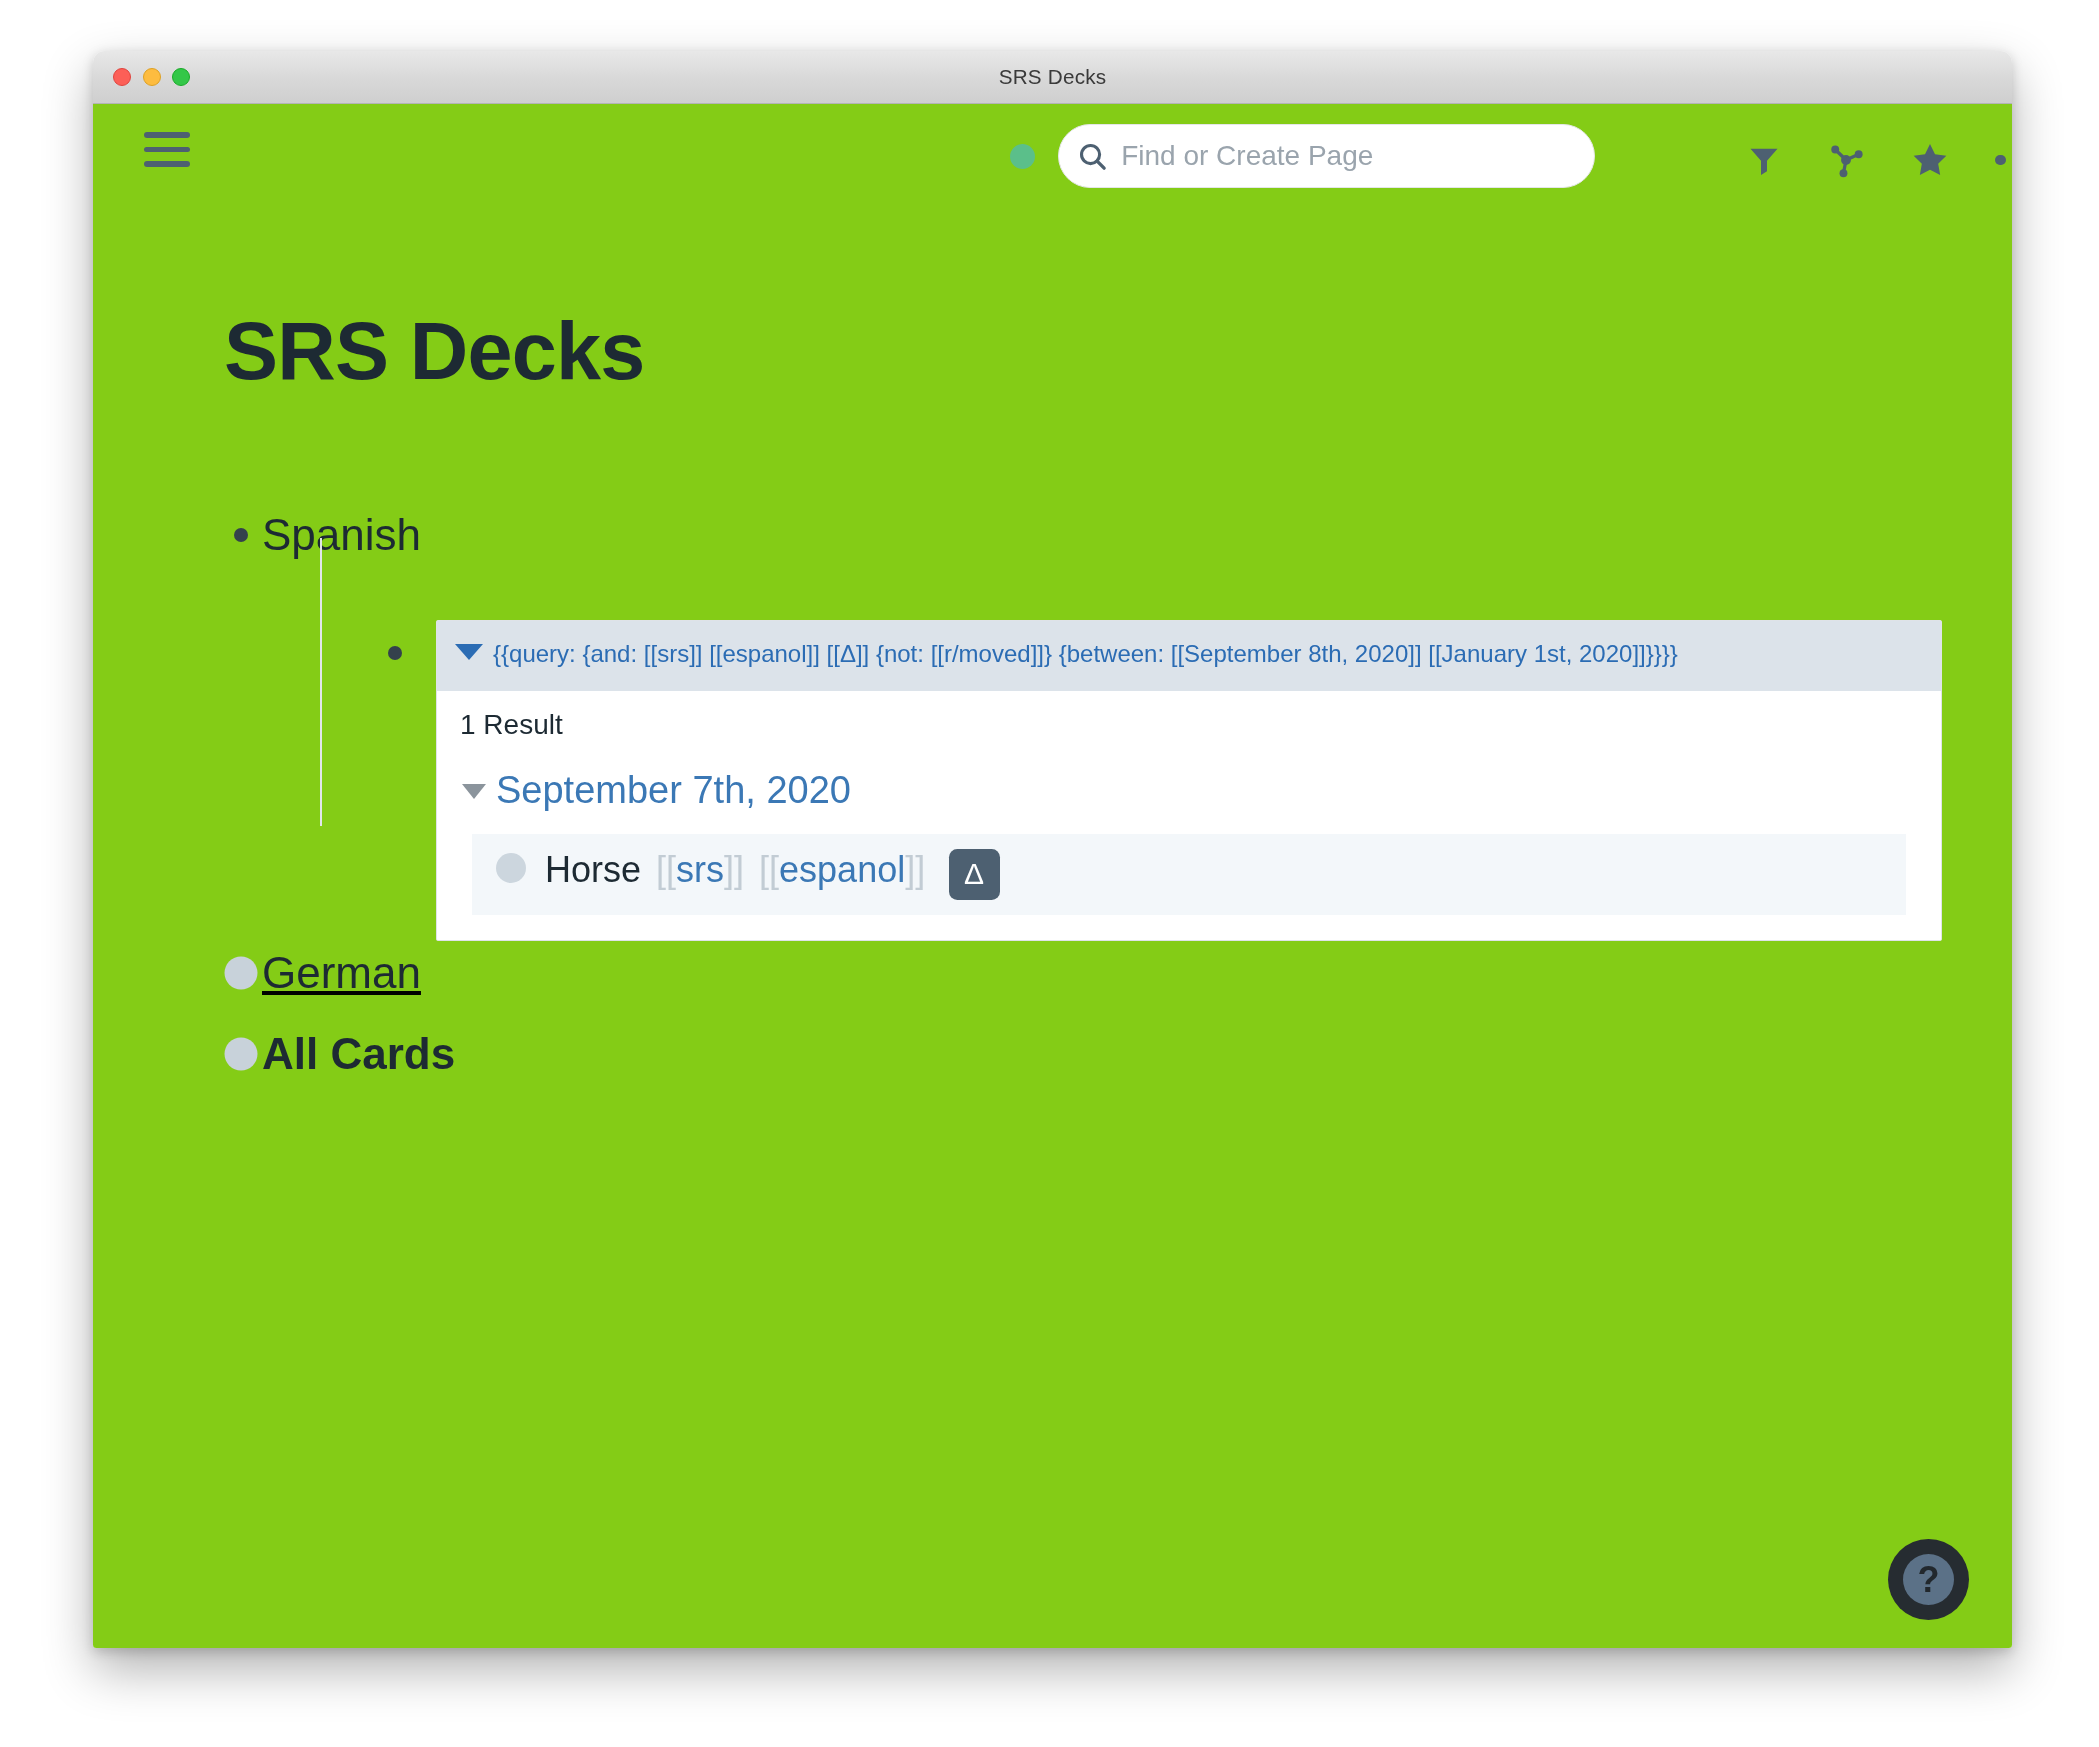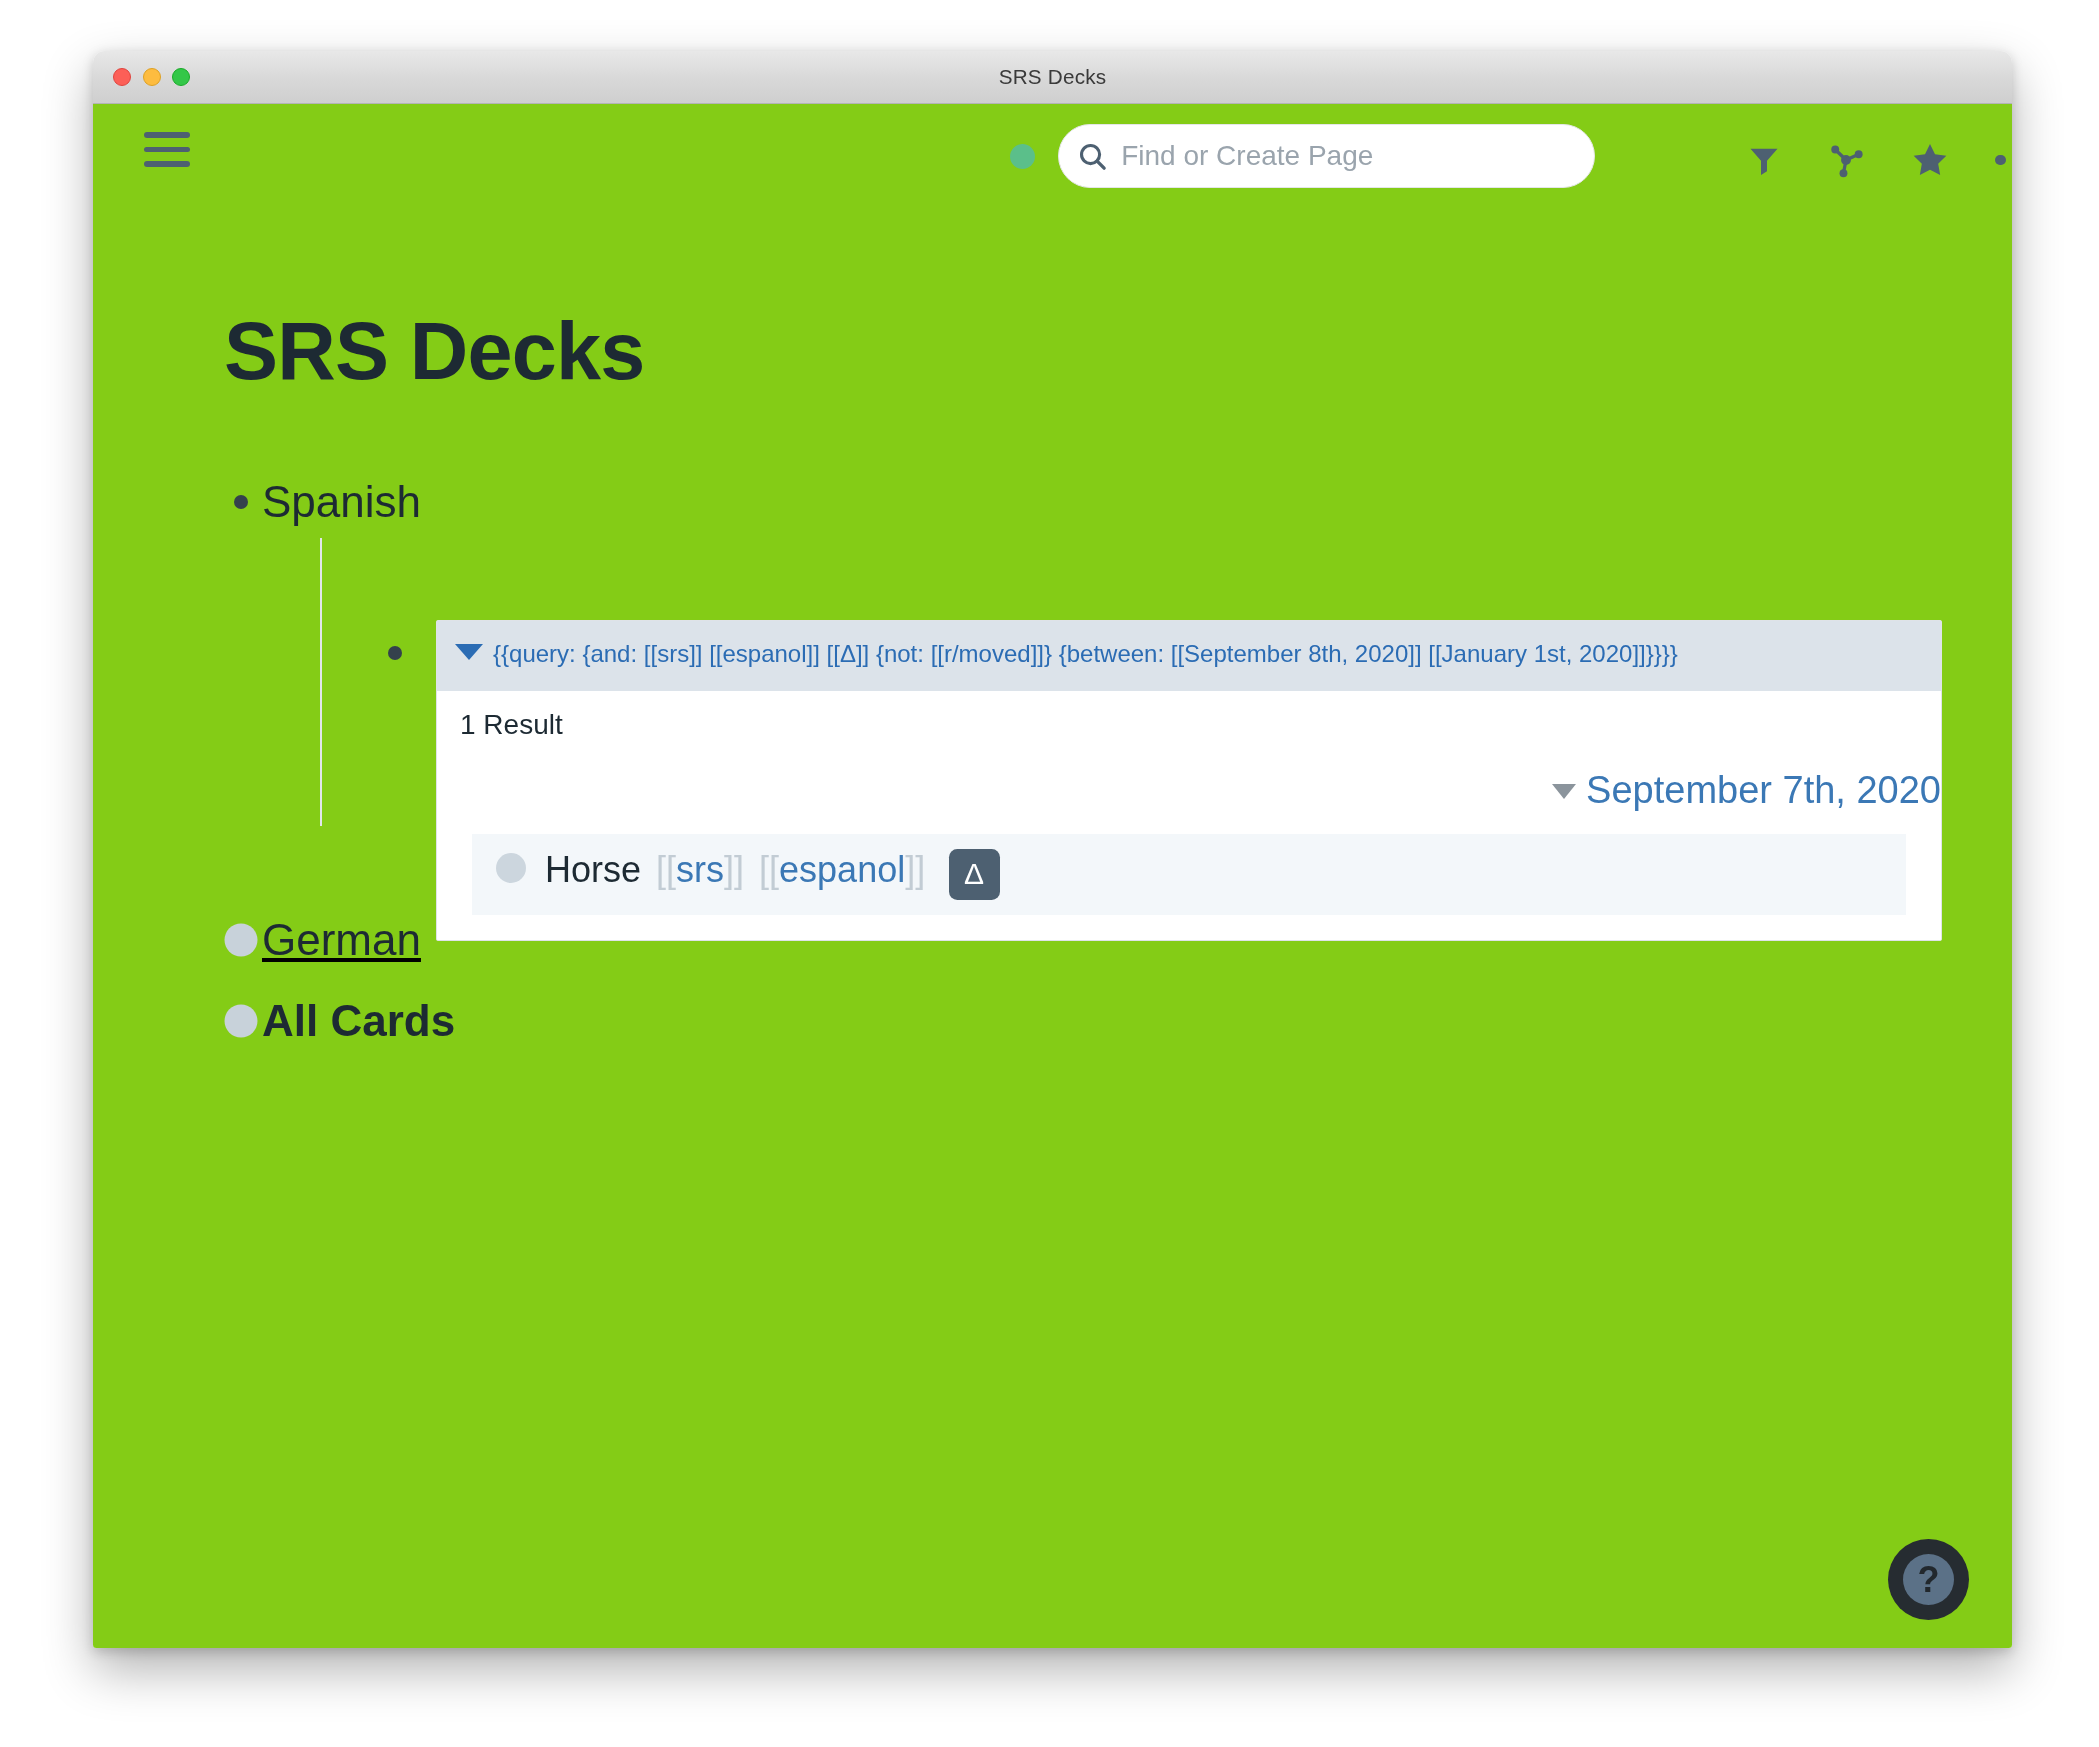--- a/index.html
+++ b/index.html
@@ -149,21 +149,21 @@
     font-size: 81px;
     font-weight: bold;
     color: #1d2a33;
     letter-spacing: -0.8px;
     line-height: 1;
   }
 
   
   .outline { position: absolute; left: 0; top: 273px; width: 100%; }
 
-  .blockrow { display: flex; align-items: flex-start; }
+  .blockrow { display: flex; align-items: flex-start; margin-top: 33px; }
 
   .bullet-wrap {
     flex: 0 0 auto;
     width: 43px;
     display: flex;
     justify-content: center;
     align-items: center;
     height: 63px;
     cursor: pointer;
   }
@@ -250,21 +250,20 @@
   .result-count {
     font-size: 28px;
     color: #1d2a33;
     padding: 0 0 0 23px;
   }
   .result-date {
     padding: 28px 0 0 25px;
     font-size: 38px;
     color: #3b78b5;
     cursor: pointer;
-    text-align: right;
   }
   .result-date .caret { vertical-align: 4.1px; }
 
   .result-item {
     margin: 21.5px 35px 0 35px;
     background: #f3f7fa;
     display: flex;
     padding: 15px 20px;
     gap: 15px;
   }

